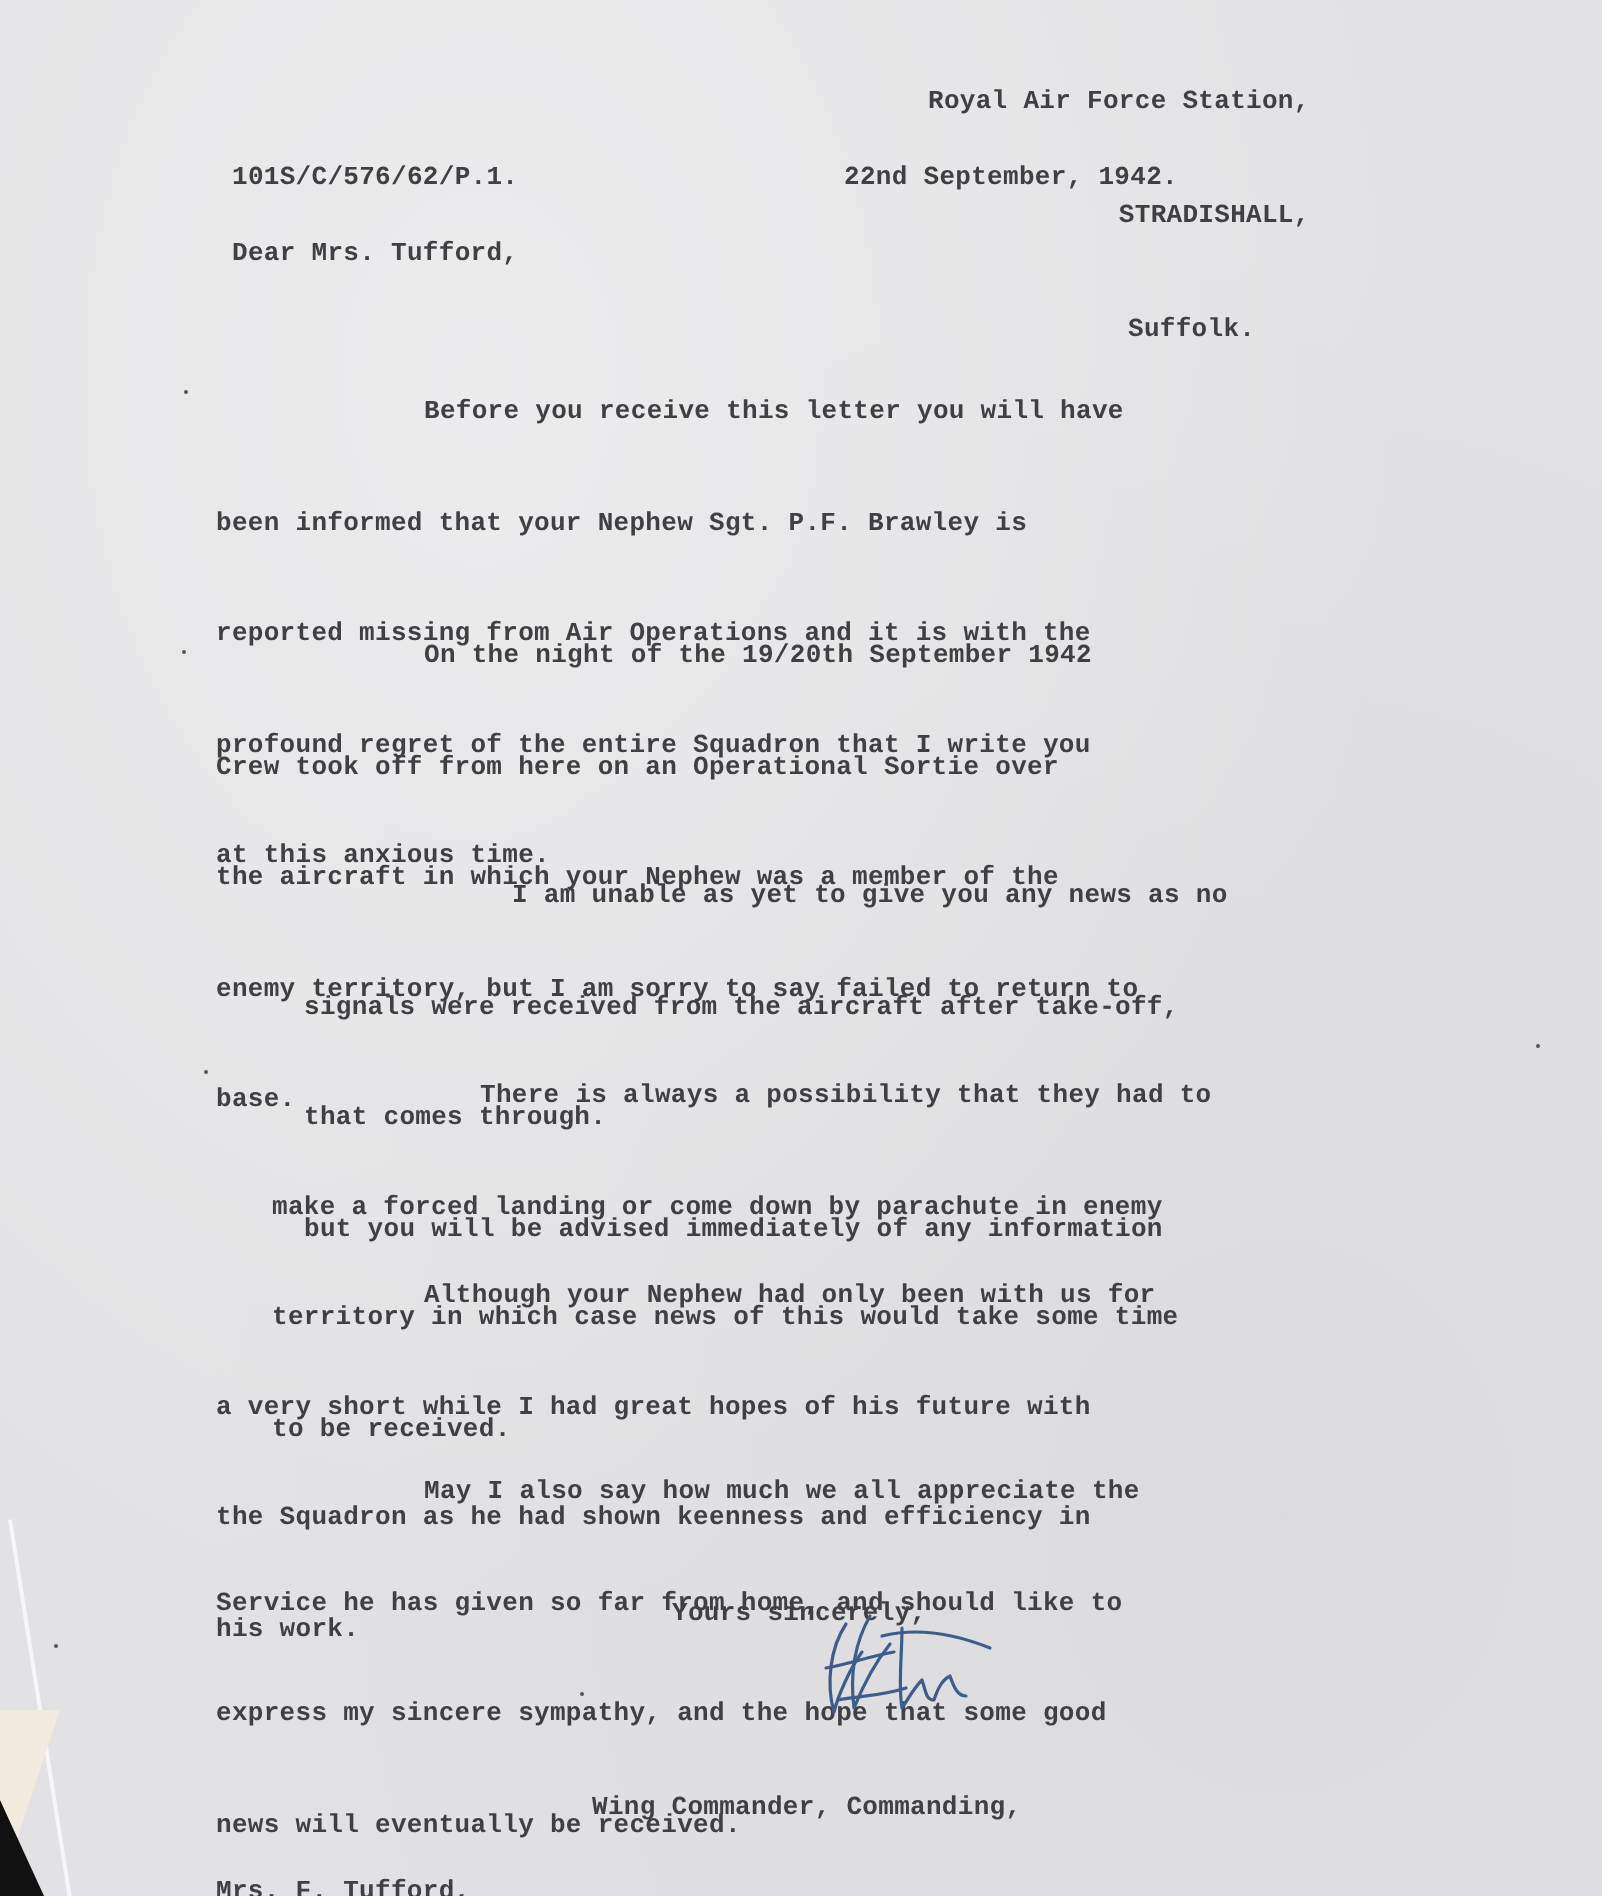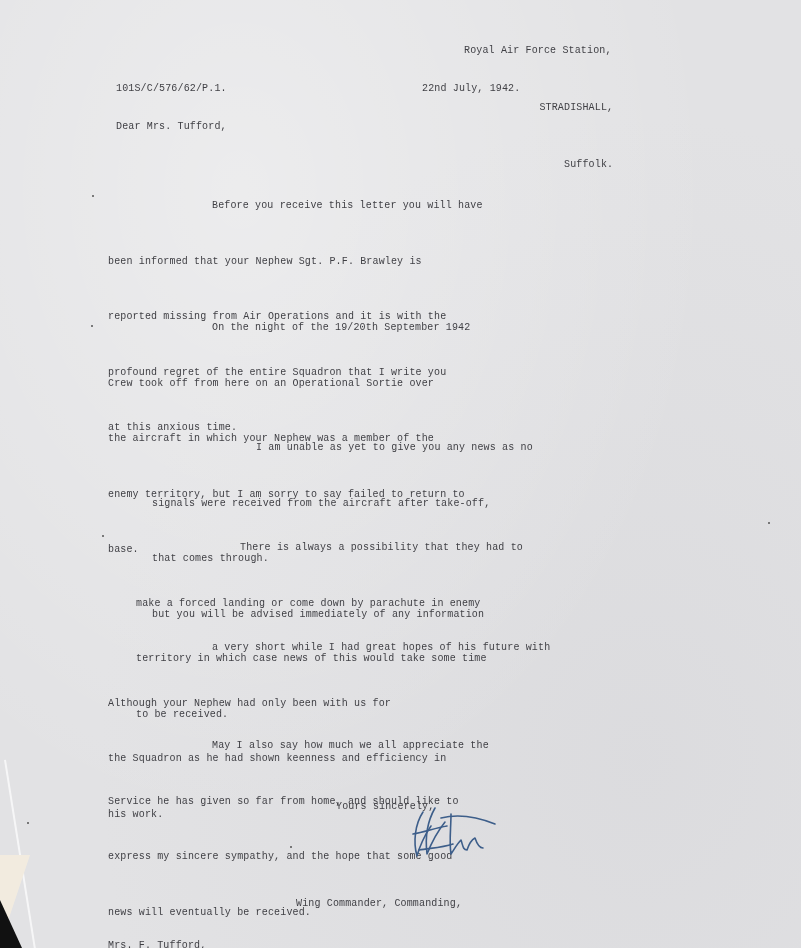--- a/index.html
+++ b/index.html
@@ -40,22 +40,22 @@
     .corner-dark {
       position: absolute;
       left: 0; top: 900px;
       width: 0; height: 0;
       border-left: 22px solid #111;
       border-top: 48px solid transparent;
     }
     .tw {
       position: absolute;
       font-family: "Liberation Mono", "DejaVu Sans Mono", monospace;
-      font-weight: normal;
-      font-size: 10px;
+      font-weight: bold;
+      font-size: 13px;
       color: #3f3f44;
       white-space: pre;
       line-height: 18.5px;
       letter-spacing: 0.15px;
     }
     .addr { left: 464px; top: 3px; line-height: 19px; }
     .addr .l2 { padding-left: 62px; text-align: right; }
     .addr .l3 { padding-left: 100px; }
     .ref { left: 116px; top: 80px; }
     .date { left: 422px; top: 80px; }
@@ -99,21 +99,21 @@
   <div class="speck" style="left:768px;top:522px;"></div>
   <div class="speck" style="left:290px;top:846px;"></div>
 
   <div class="tw addr">
     <span class="line">Royal Air Force Station,</span>
     <span class="line l2">STRADISHALL,</span>
     <span class="line l3">Suffolk.</span>
   </div>
 
   <div class="tw ref">101S/C/576/62/P.1.</div>
-  <div class="tw date">22nd July, 1942.</div>
+  <div class="tw date">22nd September, 1942.</div>
 
   <div class="tw para p1">
     <span class="line">Before you receive this letter you will have</span>
     <span class="line">been informed that your Nephew Sgt. P.F. Brawley is</span>
     <span class="line">reported missing from Air Operations and it is with the</span>
     <span class="line">profound regret of the entire Squadron that I write you</span>
     <span class="line">at this anxious time.</span>
   </div>
 
   <div class="tw salutation">Dear Mrs. Tufford,</div>
@@ -134,22 +134,22 @@
   </div>
 
   <div class="tw para p4">
     <span class="line">There is always a possibility that they had to</span>
     <span class="line">make a forced landing or come down by parachute in enemy</span>
     <span class="line">territory in which case news of this would take some time</span>
     <span class="line">to be received.</span>
   </div>
 
   <div class="tw para p5">
+    <span class="line">Although your Nephew had only been with us for</span>
     <span class="line">a very short while I had great hopes of his future with</span>
-    <span class="line">Although your Nephew had only been with us for</span>
     <span class="line">the Squadron as he had shown keenness and efficiency in</span>
     <span class="line">his work.</span>
   </div>
 
   <div class="tw para p6">
     <span class="line">May I also say how much we all appreciate the</span>
     <span class="line">Service he has given so far from home, and should like to</span>
     <span class="line">express my sincere sympathy, and the hope that some good</span>
     <span class="line">news will eventually be received.</span>
   </div>

